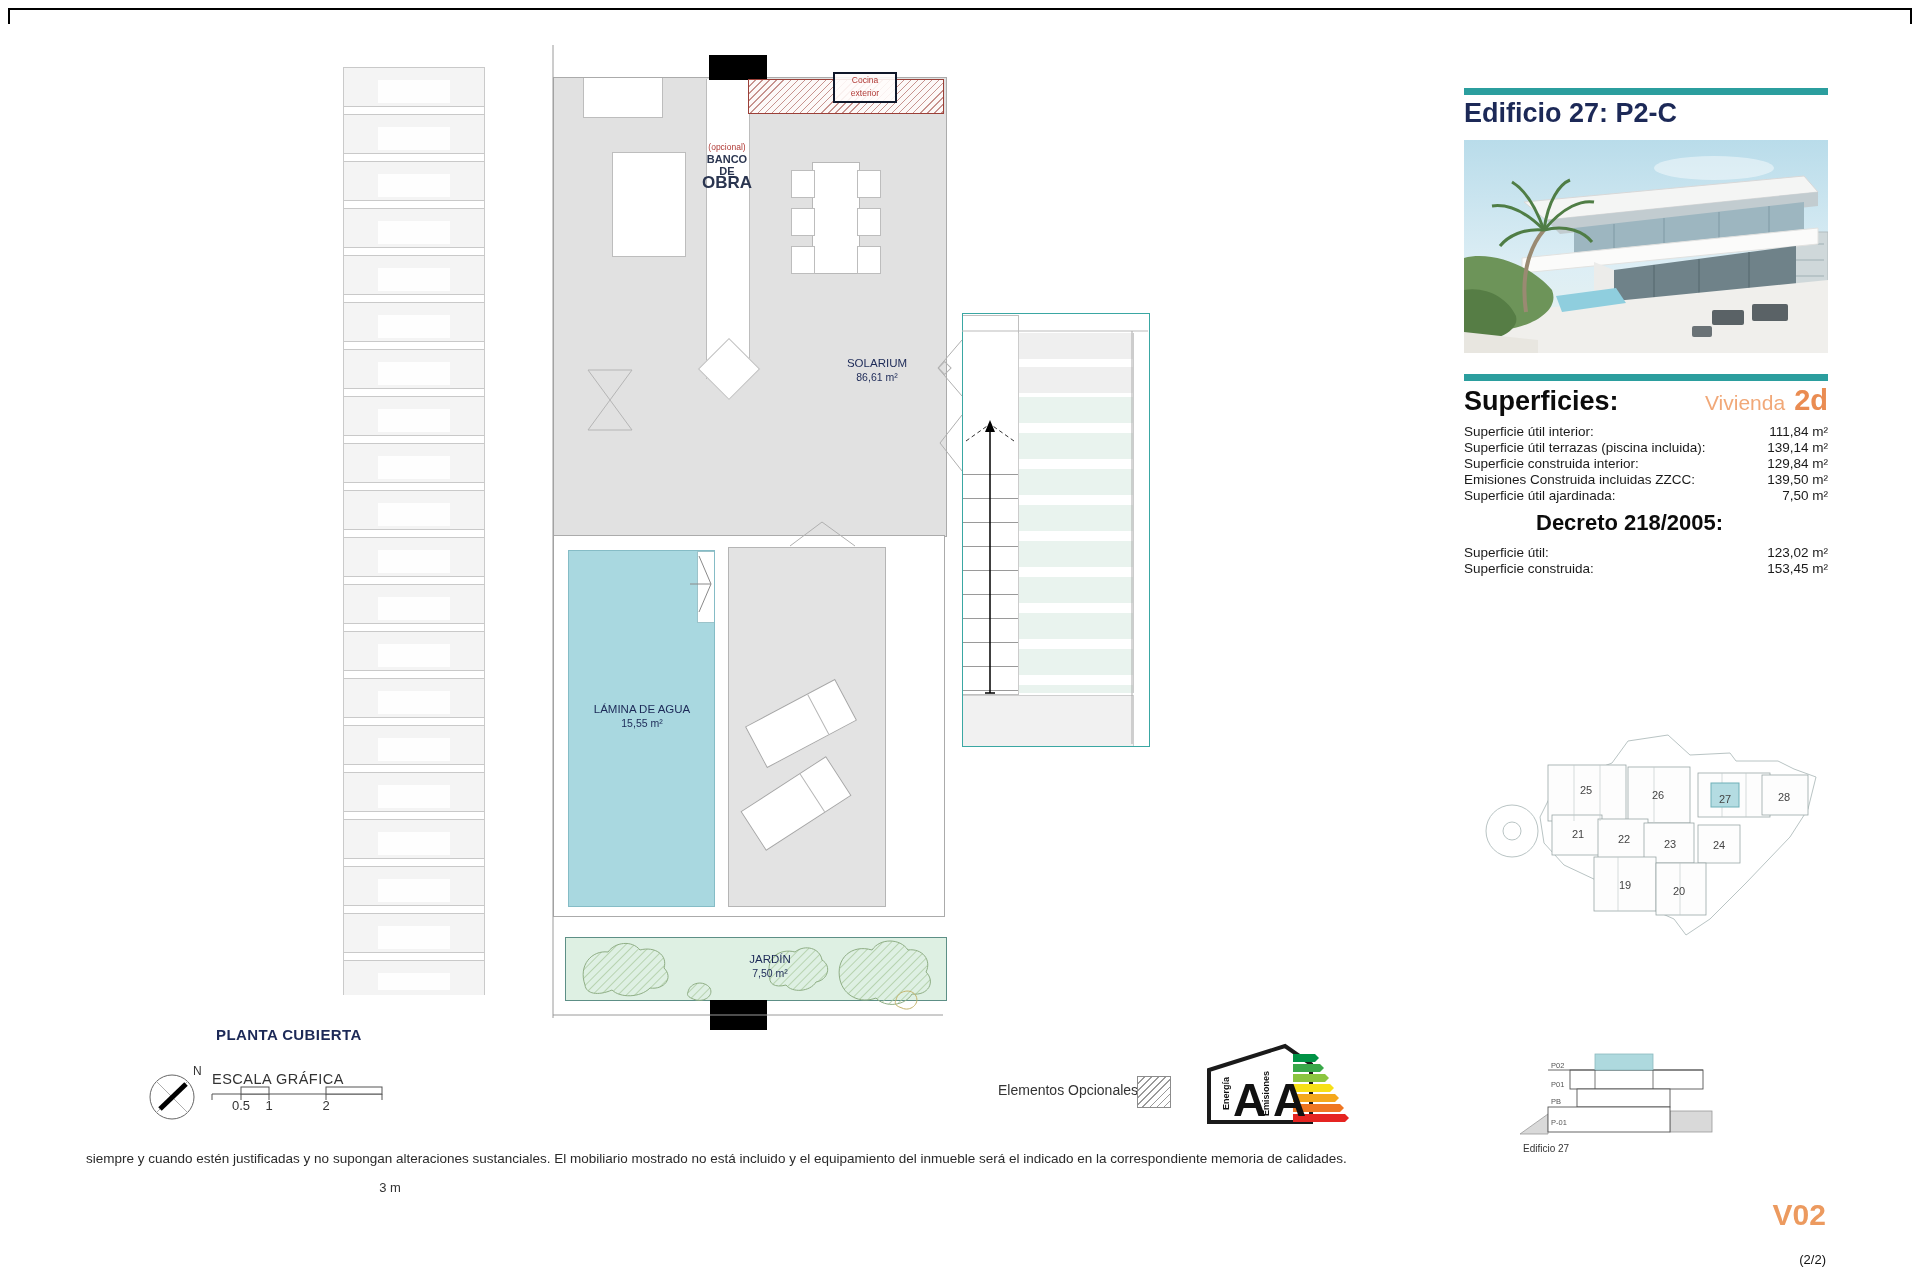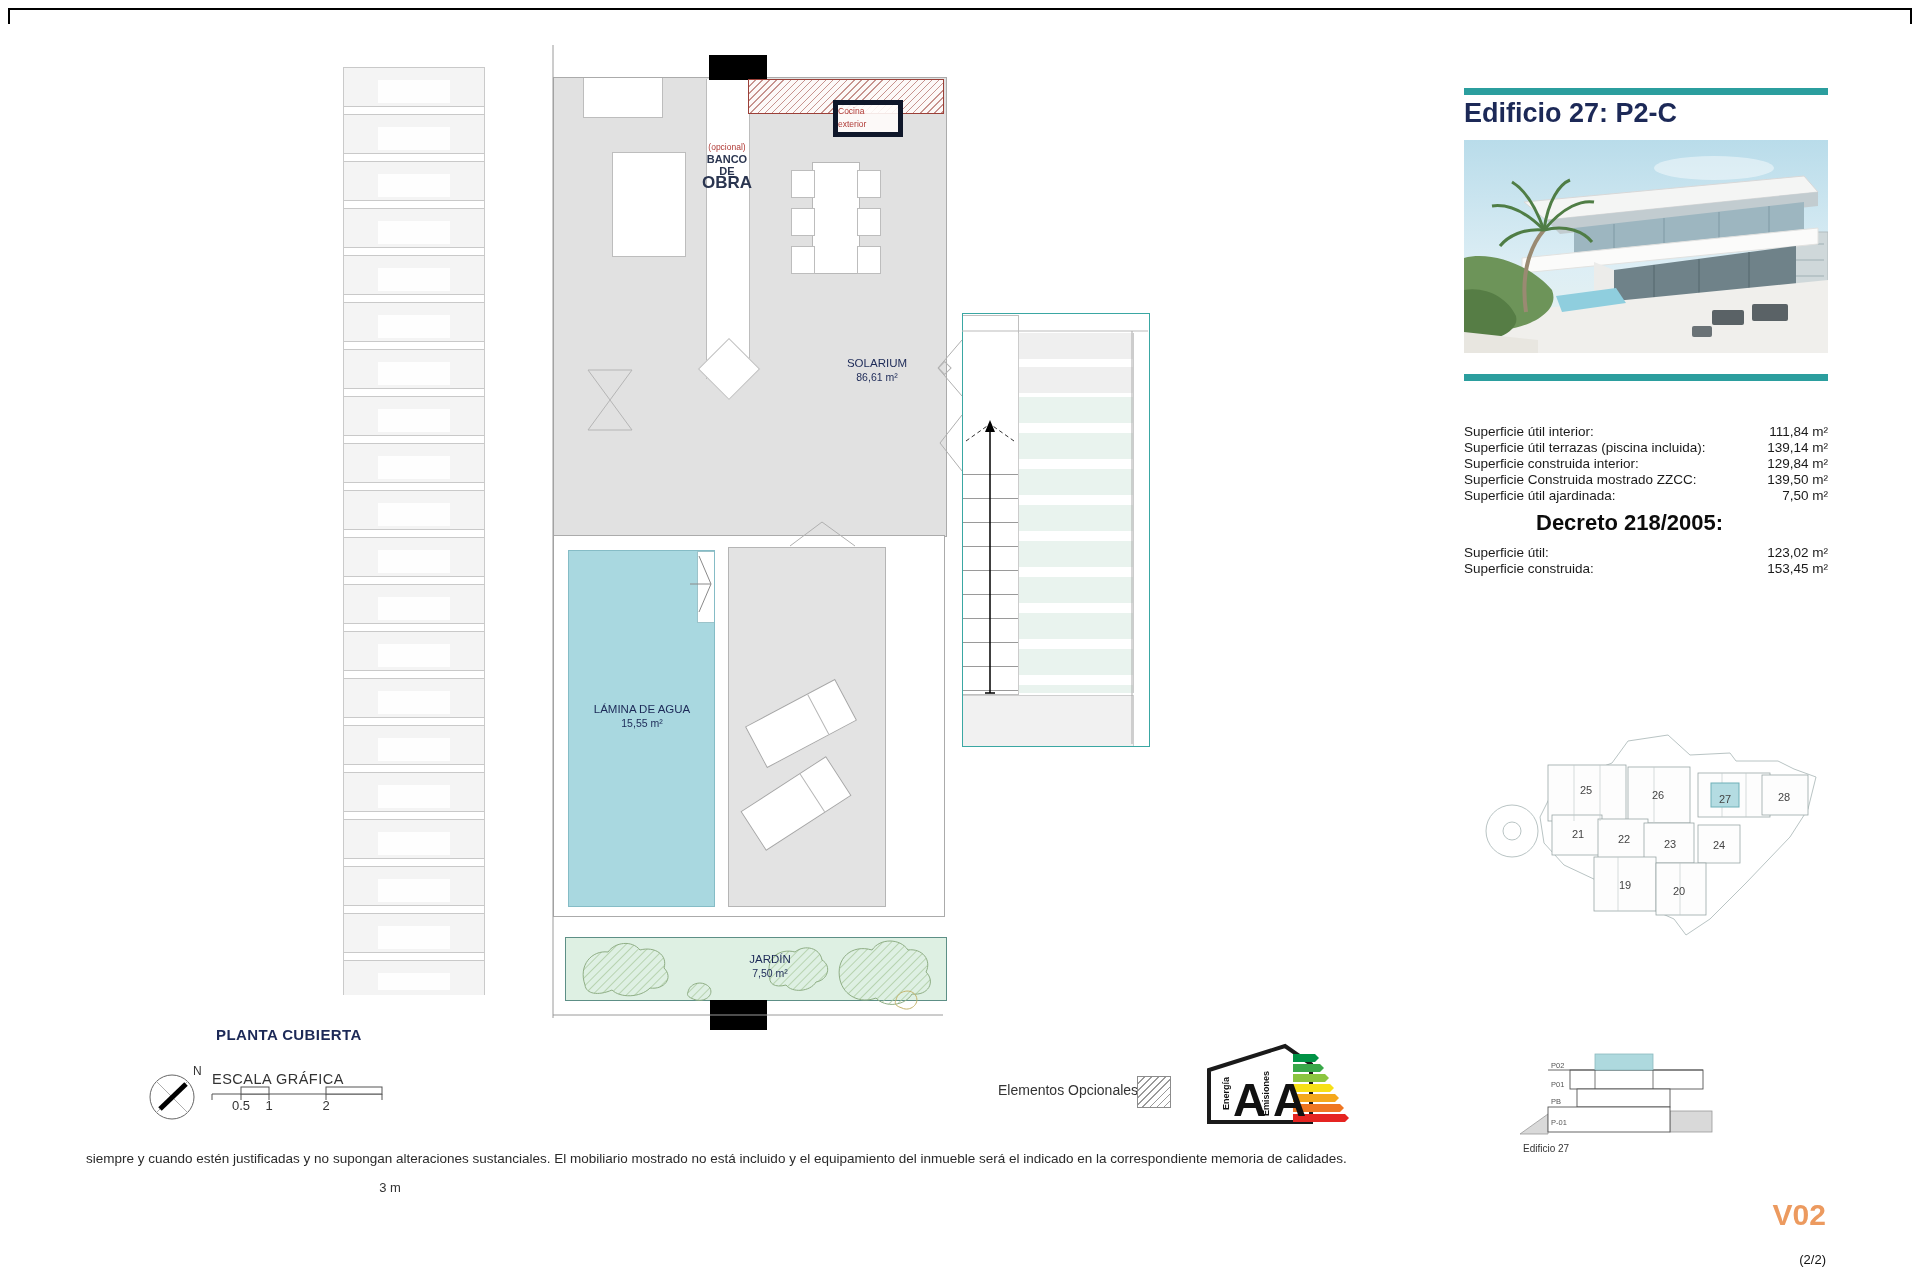--- a/index.html
+++ b/index.html
@@ -151,35 +151,42 @@
         <path d="M80,90 C60,88 44,96 36,106"></path>
     </g>
     <rect x="248" y="170" width="32" height="15" rx="2" fill="#5a6266"></rect>
     <rect x="288" y="164" width="36" height="17" rx="2" fill="#5a6266"></rect>
     <rect x="228" y="186" width="20" height="11" rx="2" fill="#6a7276"></rect>
     <polygon points="0,192 74,200 74,213 0,213" fill="#e8e6e0"></polygon>
   </svg>
 
   <div class="abs" style="left:1464px;top:374px;width:364px;height:7px;background:#2b9e9e;"></div>
 
+  <div class="abs" style="left:1464px;top:384px;width:364px;display:flex;justify-content:space-between;align-items:baseline;">
+    <span style="font-size:27px;font-weight:bold;color:#0c0c0c;">Superficies:</span>
+    <span style="display:flex;align-items:baseline;gap:9px;">
+      <span style="font-size:21px;color:#f1a878;">Vivienda</span>
+      <span style="font-size:29px;font-weight:bold;color:#ea8c52;">2d</span>
+    </span>
+  </div>
 
   <div class="abs row" style="left:1464px;top:424px;width:364px;">
     <span>Superficie útil interior:</span>
     <span>111,84 m²</span>
   </div>
   <div class="abs row" style="left:1464px;top:440px;width:364px;">
     <span>Superficie útil terrazas (piscina incluida):</span>
     <span>139,14 m²</span>
   </div>
   <div class="abs row" style="left:1464px;top:456px;width:364px;">
     <span>Superficie construida interior:</span>
     <span>129,84 m²</span>
   </div>
   <div class="abs row" style="left:1464px;top:472px;width:364px;">
-    <span>Superficie Construida mostrado ZZCC:</span>
+    <span>Emisiones Construida incluidas ZZCC:</span>
     <span>139,50 m²</span>
   </div>
   <div class="abs row" style="left:1464px;top:488px;width:364px;">
     <span>Superficie útil ajardinada:</span>
     <span>7,50 m²</span>
   </div>
 
   <div class="abs" style="left:1536px;top:510px;font-size:22px;font-weight:bold;color:#0c0c0c;">Decreto 218/2005:</div>
   <div class="abs row" style="left:1464px;top:545px;width:364px;">
     <span>Superficie útil:</span>
@@ -320,18 +327,18 @@
   <div class="abs planlbl" style="left:710px;top:952px;width:120px;">
     <div>JARDÍN</div>
     <div class="area">7,50 m²</div>
   </div>
   <div class="abs" style="left:699px;top:141px;width:56px;text-align:center;line-height:12px;">
     <div style="font-size:8.5px;color:#b03a36;">(opcional)</div>
     <div style="font-size:11px;font-weight:600;color:#2a3550;">BANCO</div>
     <div style="font-size:11px;font-weight:600;color:#2a3550;">DE</div>
     <div style="font-size:17px;font-weight:600;color:#2a3550;">OBRA</div>
   </div>
-  <div class="abs" style="left:833px;top:100px;width:60px;height:27px;border:5px solid #0f172a;background:rgba(255,252,251,.9);text-align:left;line-height:13px;">
+  <div class="abs" style="left:833px;top:72px;width:60px;height:27px;border:2px solid #0f172a;background:rgba(255,252,251,.9);text-align:center;line-height:13px;">
     <div style="font-size:8.5px;color:#b03a36;">Cocina</div>
     <div style="font-size:8.5px;color:#b03a36;">exterior</div>
   </div>
 
 </div>
 
 </body></html>

